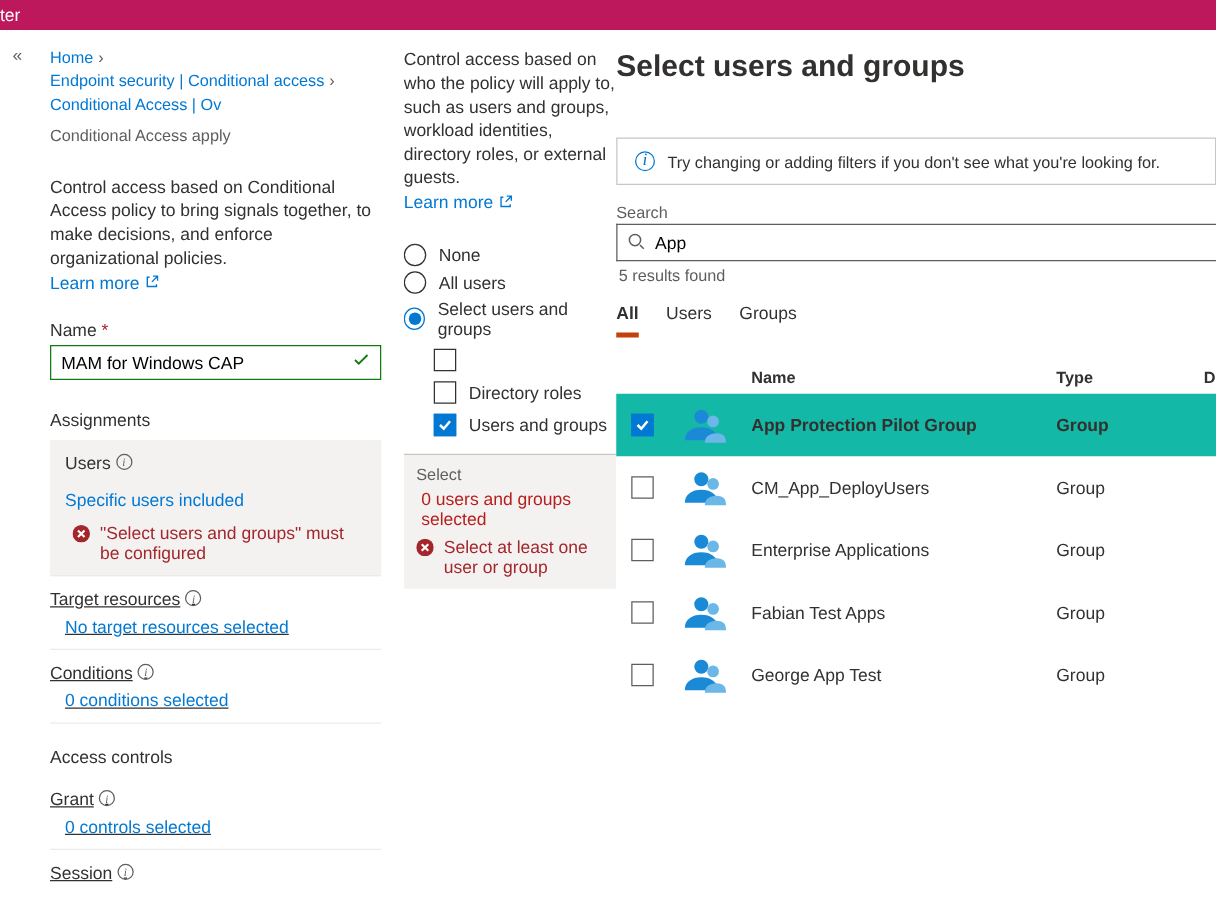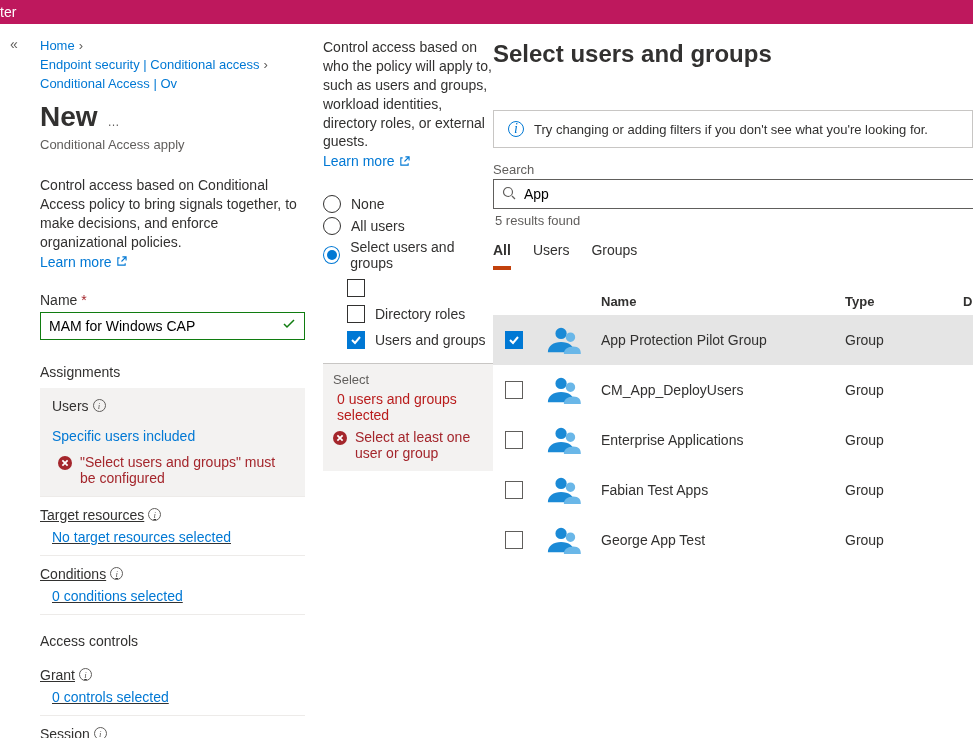--- a/index.html
+++ b/index.html
@@ -85,21 +85,21 @@
   .filter-tab.active { border-bottom: 4px solid #c2410c; font-weight: 600; }
 
   .tbl { margin-top: 18px; }
   .tbl-head { display: flex; padding: 6px 0; font-size: 13px; font-weight: 600; color: #323130; border-bottom: 0; }
   .col-chk { width: 50px; padding-left: 12px; }
   .col-av { width: 58px; }
   .col-name { flex: 1; }
   .col-type { width: 118px; }
   .col-last { width: 10px; }
   .tbl-row { display: flex; align-items: center; height: 50px; cursor: pointer; }
-  .tbl-row.sel { background: #e5e5e5; }
+  .tbl-row.sel { background: #14b8a6; font-weight: bold; }
   .tbl-row .chk2 { width: 18px; height: 18px; border: 1px solid #605e5c; display: flex; align-items: center; justify-content: center; }
   .tbl-row .chk2.on { background: #0078d4; border-color: #0078d4; color: #fff; }
   .avatar { width: 38px; height: 32px; position: relative; }
   .avatar svg { width: 38px; height: 32px; }
 </style>
 </head>
 <body>
 
 <div class="topbar">
   <span>ter</span>
@@ -114,24 +114,20 @@
 
     <div class="left-panel">
       <div class="breadcrumbs">
         <a>Home</a>
         <span class="sep">›</span>
         <a>Endpoint security | Conditional access</a>
         <span class="sep">›</span>
         <a>Conditional Access | Ov</a>
       </div>
 
-      <div class="page-title-row">
-        <div class="page-title">New</div>
-        <div class="page-actions">…</div>
-      </div>
       <div class="page-subtitle">Conditional Access apply</div>
 
       <div class="intro-text">Control access based on Conditional Access policy to bring signals together, to make decisions, and enforce organizational policies.</div>
       <a class="learn-more">
         <span>Learn more</span>
         <svg class="ext-icon" viewBox="0 0 12 12">
             <path fill="none" stroke="#0078d4" stroke-width="1.2" d="M4 2H2v8h8V8 M6 6l5-5 M7 1h4v4"></path>
           </svg>
       </a>
 

